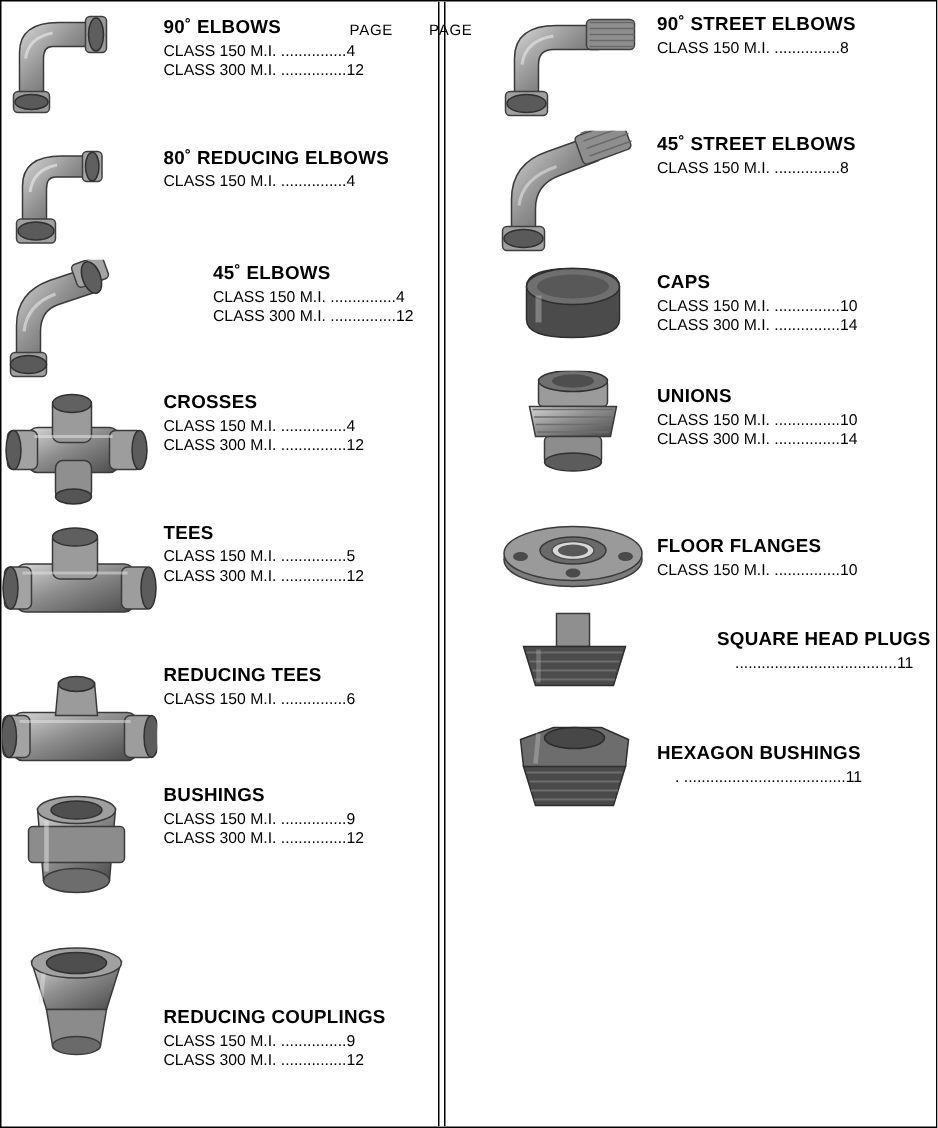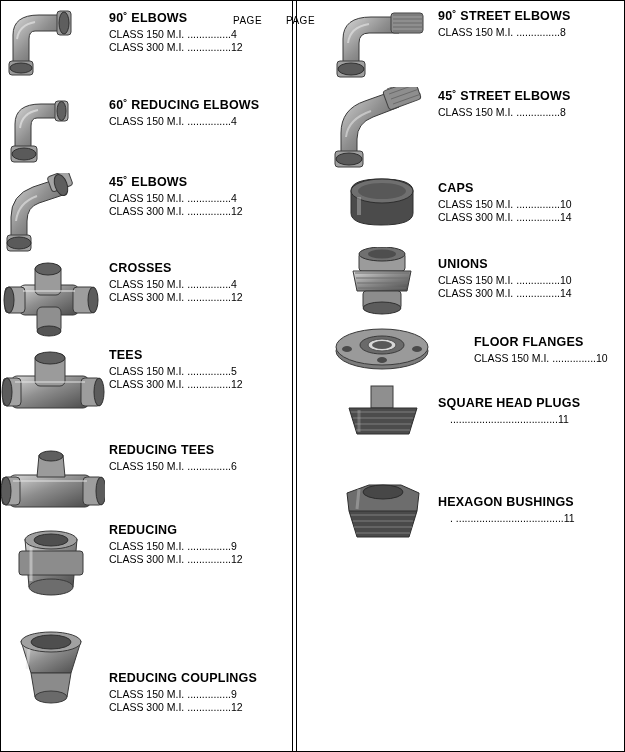--- a/index.html
+++ b/index.html
@@ -135,28 +135,28 @@
         <svg width="100" height="70" viewBox="0 0 100 70">
           <path d="M10 58 L10 28 Q10 8 36 8 L56 8 L56 22 L32 22 Q26 22 26 30 L26 58 Z" fill="url(#g1)" stroke="#3a3a3a" stroke-width="1"></path>
           <rect x="50" y="5" width="13" height="20" rx="3" fill="#a6a6a6" stroke="#3f3f3f"></rect>
           <ellipse cx="56.5" cy="15" rx="4.5" ry="9.5" fill="#606060" stroke="#303030"></ellipse>
           <rect x="6" y="50" width="26" height="16" rx="3" fill="#a0a0a0" stroke="#3f3f3f"></rect>
           <ellipse cx="19" cy="58" rx="12" ry="6" fill="#5a5a5a" stroke="#303030"></ellipse>
           <path d="M15 32 Q17 17 33 14" stroke="#e8e8e8" stroke-width="2" fill="none" opacity="0.65"></path>
         </svg>
       </div>
       <div class="info" style="padding-left:4px;">
-        <div class="title">60˚ REDUCING ELBOWS</div>
+        <div class="title">80˚ REDUCING ELBOWS</div>
         <div class="line">
           <span class="lbl">CLASS 150 M.I.</span><span class="dots">  ...............</span><span class="pg">4</span>
         </div>
       </div>
     </div>
 
-    <div class="entry" style="top:172px; left:4px; width:285px;">
+    <div class="entry" style="top:172px; left:4px; width:285px;gap:33px;">
       <div class="thumb" style="width:100px;height:80px;">
         <svg width="100" height="80" viewBox="0 0 100 80">
           <path d="M6 70 L6 44 Q6 22 28 14 L52 6 L58 22 L34 30 Q22 34 22 48 L22 70 Z" fill="url(#g1)" stroke="#3a3a3a" stroke-width="1"></path>
           <rect x="44" y="0" width="22" height="16" rx="3" transform="rotate(-20 55 8)" fill="#a4a4a4" stroke="#3f3f3f"></rect>
           <ellipse cx="56" cy="12" rx="6" ry="11" transform="rotate(-20 56 12)" fill="#5e5e5e" stroke="#303030"></ellipse>
           <rect x="2" y="62" width="24" height="16" rx="3" fill="#a0a0a0" stroke="#3f3f3f"></rect>
           <ellipse cx="14" cy="70" rx="12" ry="6" fill="#5a5a5a" stroke="#303030"></ellipse>
           <path d="M11 48 Q13 30 32 23" stroke="#e8e8e8" stroke-width="2" fill="none" opacity="0.6"></path>
         </svg>
       </div>
@@ -247,21 +247,21 @@
         <svg width="104" height="84" viewBox="0 0 104 84">
           <path d="M24 18 L76 18 L72 66 L28 66 Z" fill="url(#g1)" stroke="#3a3a3a"></path>
           <rect x="18" y="30" width="64" height="24" rx="3" fill="#8c8c8c" stroke="#3a3a3a"></rect>
           <ellipse cx="50" cy="19" rx="26" ry="9" fill="#9f9f9f" stroke="#3a3a3a"></ellipse>
           <ellipse cx="50" cy="19" rx="17" ry="6" fill="#4f4f4f" stroke="#303030"></ellipse>
           <ellipse cx="50" cy="66" rx="22" ry="8" fill="#6d6d6d" stroke="#3a3a3a"></ellipse>
           <path d="M30 26 L30 60" stroke="#e6e6e6" stroke-width="3" opacity="0.5"></path>
         </svg>
       </div>
       <div class="info" style="padding-left:4px;">
-        <div class="title">REDUCING</div>
+        <div class="title">BUSHINGS</div>
         <div class="line">
           <span class="lbl">CLASS 150 M.I.</span><span class="dots">  ...............</span><span class="pg">9</span>
         </div>
         <div class="line">
           <span class="lbl">CLASS 300 M.I.</span><span class="dots"> ...............</span><span class="pg">12</span>
         </div>
       </div>
     </div>
 
     <div class="entry" style="top:620px; left:0px; width:289px;">
@@ -364,42 +364,42 @@
         <div class="title">UNIONS</div>
         <div class="line">
           <span class="lbl">CLASS 150 M.I.</span><span class="dots"> ...............</span><span class="pg">10</span>
         </div>
         <div class="line">
           <span class="lbl">CLASS 300 M.I.</span><span class="dots"> ...............</span><span class="pg">14</span>
         </div>
       </div>
     </div>
 
-    <div class="entry" style="top:318px; left:28px; width:295px;gap:36px;">
+    <div class="entry" style="top:340px; left:28px; width:295px;">
       <div class="thumb" style="width:105px;height:56px;">
         <svg width="105" height="56" viewBox="0 0 105 56">
           <ellipse cx="53" cy="32" rx="46" ry="18" fill="#7c7c7c" stroke="#3a3a3a"></ellipse>
           <ellipse cx="53" cy="28" rx="46" ry="18" fill="#9a9a9a" stroke="#3a3a3a"></ellipse>
           <ellipse cx="53" cy="26" rx="22" ry="9" fill="#6a6a6a" stroke="#3a3a3a"></ellipse>
           <ellipse cx="53" cy="26" rx="14" ry="6" fill="#d8d8d8" stroke="#505050"></ellipse>
           <ellipse cx="53" cy="26" rx="10" ry="4" fill="#585858"></ellipse>
           <ellipse cx="18" cy="30" rx="5" ry="3" fill="#4a4a4a"></ellipse>
           <ellipse cx="88" cy="30" rx="5" ry="3" fill="#4a4a4a"></ellipse>
           <ellipse cx="53" cy="41" rx="5" ry="3" fill="#4a4a4a"></ellipse>
         </svg>
       </div>
       <div class="info" style="padding-left:4px;padding-top:16px;">
         <div class="title">FLOOR FLANGES</div>
         <div class="line">
           <span class="lbl">CLASS 150 M.I.</span><span class="dots"> ...............</span><span class="pg">10</span>
         </div>
       </div>
     </div>
 
-    <div class="entry" style="top:379px; left:28px; width:295px;">
+    <div class="entry" style="top:402px; left:28px; width:295px;gap:40px;">
       <div class="thumb" style="width:105px;height:62px;">
         <svg width="105" height="62" viewBox="0 0 105 62">
           <rect x="42" y="6" width="22" height="22" fill="#8f8f8f" stroke="#3a3a3a"></rect>
           <path d="M20 28 L88 28 L80 54 L28 54 Z" fill="#4c4c4c" stroke="#2e2e2e"></path>
           <path d="M22 32 L86 32 M24 38 L84 38 M26 44 L82 44 M27 50 L81 50" stroke="#6d6d6d" stroke-width="1.3"></path>
           <path d="M30 30 L30 52" stroke="#b5b5b5" stroke-width="3" opacity="0.35"></path>
         </svg>
       </div>
       <div class="info" style="padding-left:4px;padding-top:16px;">
         <div class="title">SQUARE HEAD PLUGS</div>

